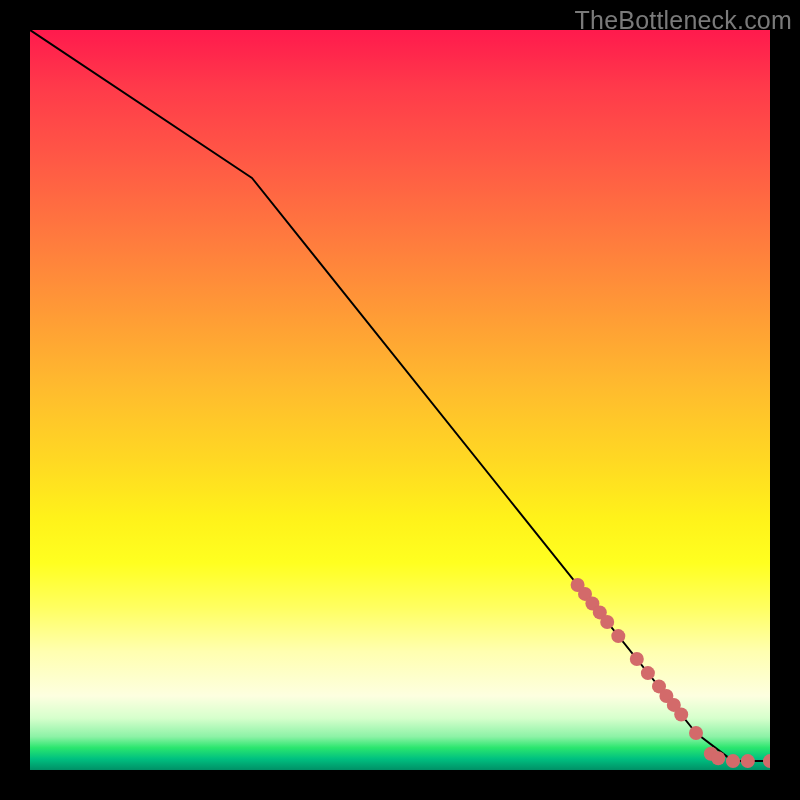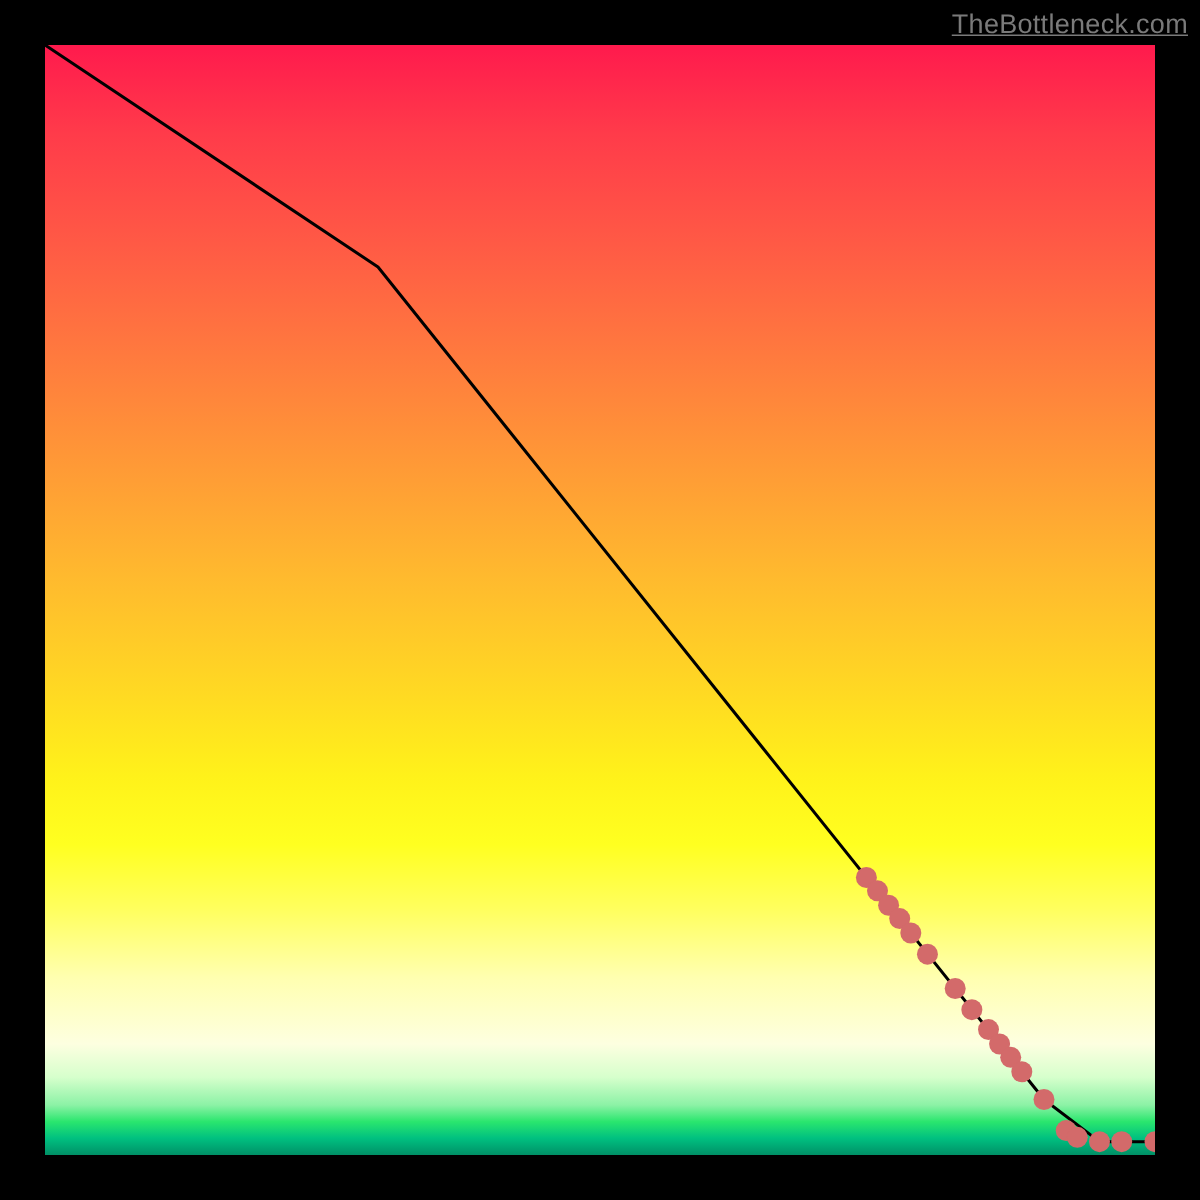--- a/index.html
+++ b/index.html
@@ -42,24 +42,23 @@
       #2ae66e 97%,
       #00c080 98.5%,
       #009066 100%
     );
   }
   .watermark {
     position: absolute;
     top: 6px;
     right: 8px;
     color: #7a7a7a;
-    font-size: 18px;
+    font-size: 25px;
     letter-spacing: 0.2px;
     user-select: none;
-    text-decoration: underline;
   }
   svg {
     position: absolute;
     left: 0;
     top: 0;
   }
 </style>
 </head>
 <body>
 

